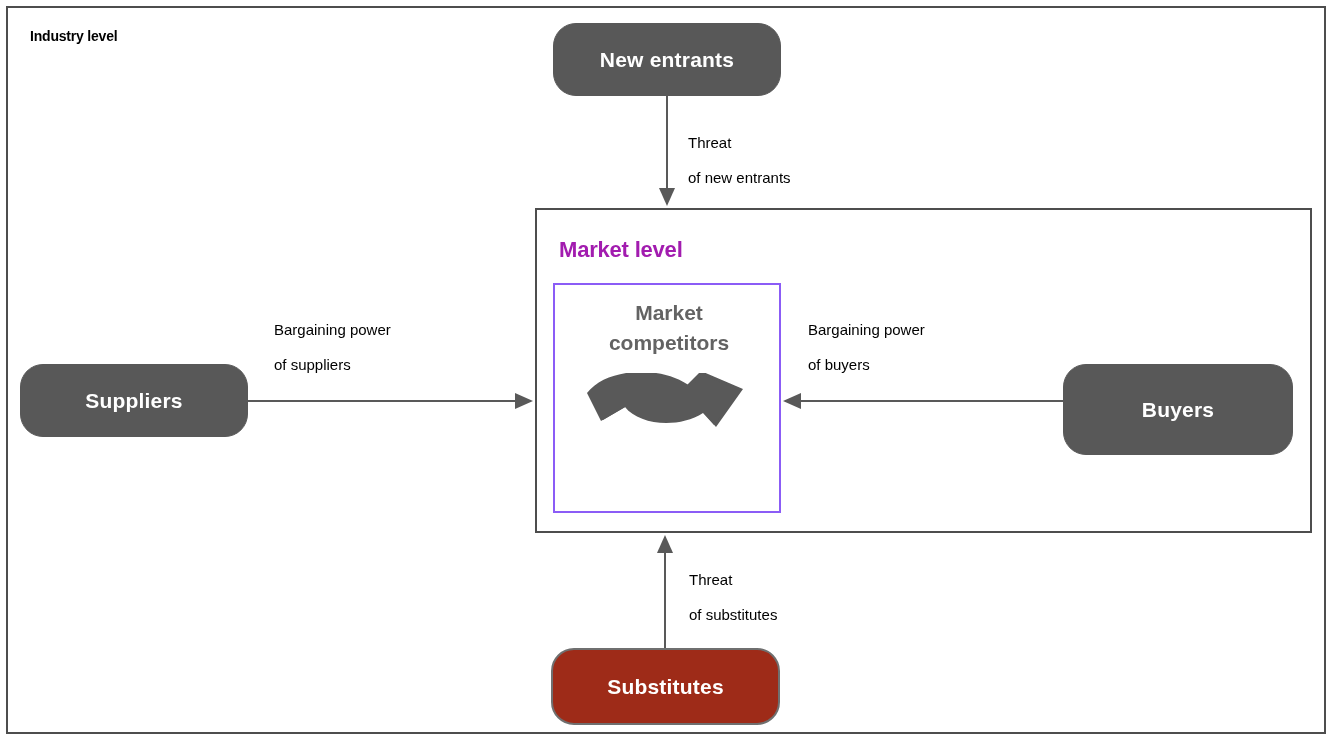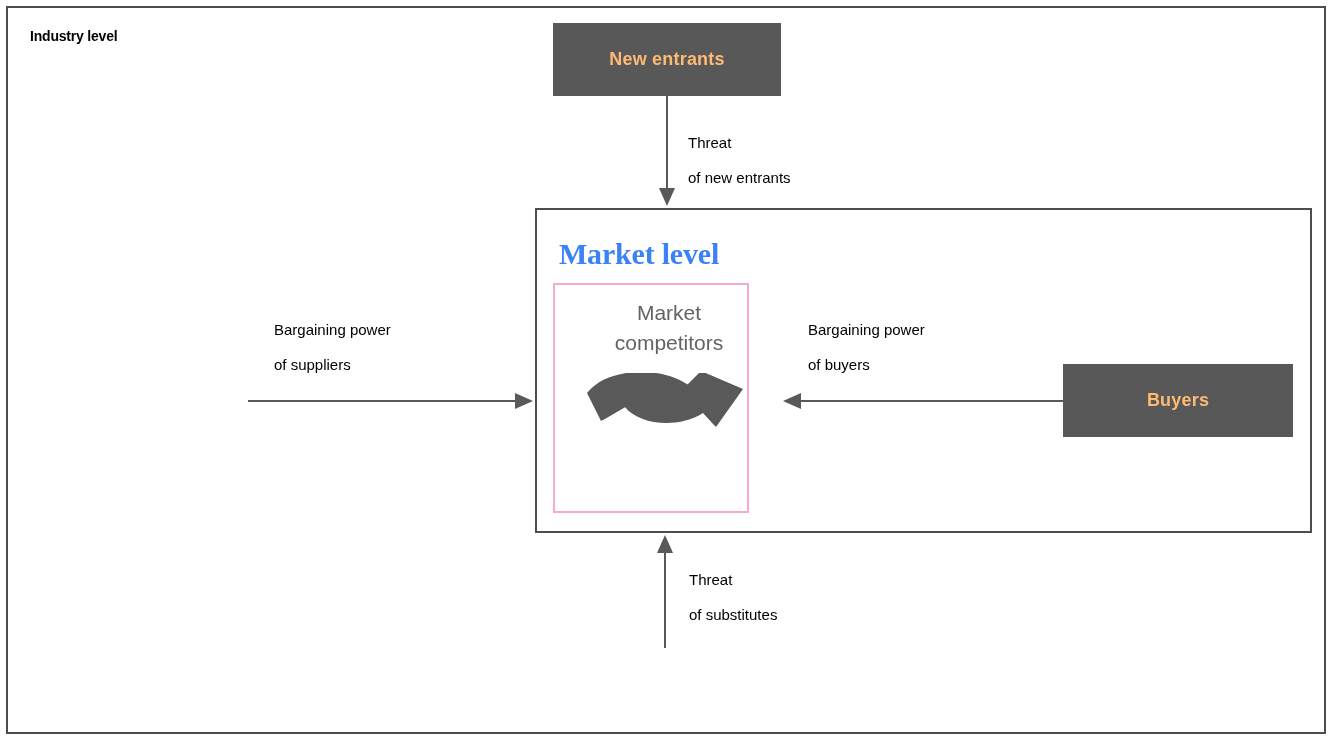--- a/index.html
+++ b/index.html
@@ -46,37 +46,37 @@
     width: 777px;
     height: 325px;
     border: 2px solid #4d4d4d;
     box-sizing: border-box;
     background: #ffffff;
   }
   .market-label {
     position: absolute;
     left: 559px;
     top: 237px;
-    font-size: 30px;
-    font-weight: bold;
-    color: #3b82f6;
+    font-size: 22px;
+    font-weight: bold;
+    color: #a21caf;
     letter-spacing: -0.2px;
     white-space: nowrap;
-    font-family: Liberation Serif, serif;
   }
   
   .competitors-box {
     position: absolute;
     left: 553px;
     top: 283px;
-    width: 196px;
+    width: 228px;
     height: 230px;
-    border: 2px solid #f9a8d4;
-    box-sizing: border-box;
-    background: #ffffff;
+    border: 2px solid #8b5cf6;
+    box-sizing: border-box;
+    background: #ffffff;
+    font-weight: bold;
   }
   .competitors-top-text,
   .competitors-bottom-text {
     position: absolute;
     width: 228px;
     left: 0;
     text-align: center;
     font-size: 21px;
     line-height: 30px;
     color: #636363;
@@ -91,24 +91,25 @@
     width: 172px;
     height: 62px;
   }
   
   .force-box {
     position: absolute;
     box-sizing: border-box;
     display: flex;
     align-items: center;
     justify-content: center;
-    color: #fdba74;
-    font-size: 18px;
+    color: #ffffff;
+    font-size: 21px;
     font-weight: bold;
     letter-spacing: 0.2px;
+    border-radius: 23px;
   }
   .force-box.gray {
     background: #585858;
     border: 1px solid #585858;
   }
   .force-box.red {
     background: #9e2b18;
     border: 2px solid #6f6f6f;
   }
   .box-new-entrants {
@@ -120,21 +121,21 @@
   .box-suppliers {
     left: 20px;
     top: 364px;
     width: 228px;
     height: 73px;
   }
   .box-buyers {
     left: 1063px;
     top: 364px;
     width: 230px;
-    height: 73px;
+    height: 91px;
   }
   .box-substitutes {
     left: 551px;
     top: 648px;
     width: 229px;
     height: 77px;
   }
   
   .connectors {
     position: absolute;
@@ -206,17 +207,19 @@
 of suppliers</div>
 
   <div class="edge-label label-buyers">Bargaining power
 of buyers</div>
 
   <div class="edge-label label-substitutes">Threat
 of substitutes</div>
 
   <div class="force-box gray box-new-entrants">New entrants</div>
 
+  <div class="force-box gray box-suppliers">Suppliers</div>
 
   <div class="force-box gray box-buyers">Buyers</div>
 
+  <div class="force-box red box-substitutes">Substitutes</div>
 
 </div>
 
 </body></html>

